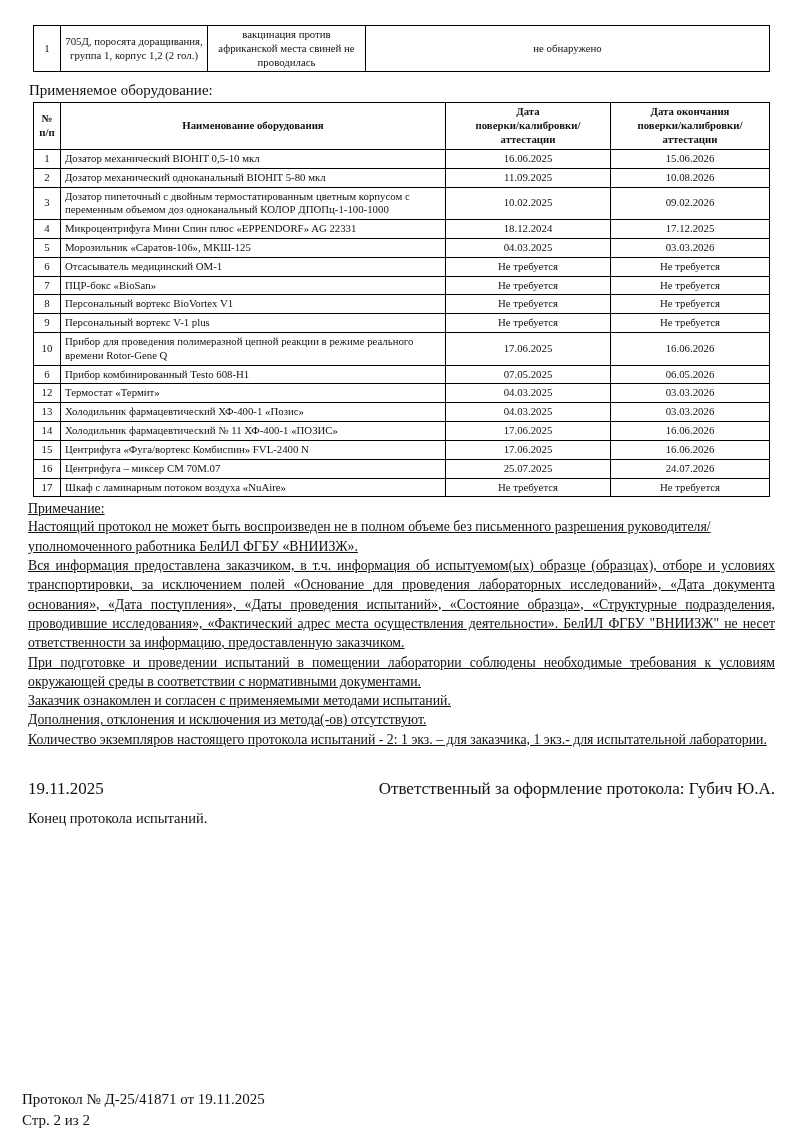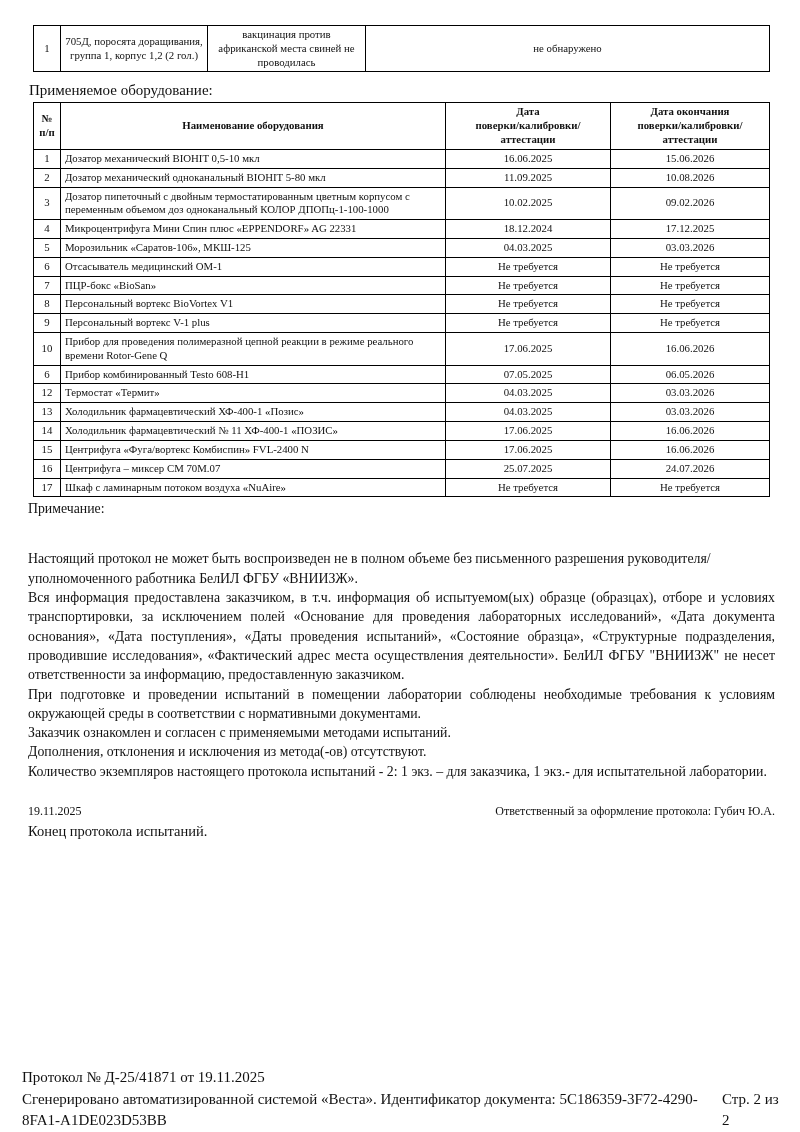--- a/index.html
+++ b/index.html
@@ -48,39 +48,39 @@
   }
   .equip-table .col-num  { width: 27px; }
   .equip-table .col-name { width: 385px; }
   .equip-table .col-date { width: 165px; }
   .equip-table th { height: 30px; }
   .equip-table td { height: 17px; }
   .equip-table td.cell-num, .equip-table td.cell-date { text-align: center; }
   .equip-table td.cell-name { text-align: left; font-family: Liberation Serif, serif; }
 
   
-  .notes { margin-top: 4px; width: 747px; }
+  .notes { margin-top: 4px; width: 747px; text-decoration: underline; }
   .notes-heading { font-size: 13.8px; }
   .notes p {
     font-size: 13.8px;
     line-height: 1.4;
     text-align: justify;
     text-align-last: left;
   }
-  .notes p:first-of-type { text-align: left; margin-top: 32px; }
+  .notes p:first-of-type { text-align: left; }
 
   
   .sign-row {
-    margin-top: 23px;
+    margin-top: 30px;
     width: 747px;
     display: flex;
     justify-content: space-between;
-    font-size: 12px;
-  }
-  .end-line { font-size: 14.5px; margin-top: 4px; }
+    font-size: 17px;
+  }
+  .end-line { font-size: 14.5px; margin-top: 11px; }
 
   
   .footer {
     position: absolute;
     left: 22px;
     right: 20px;
     bottom: 0;
     font-size: 15px;
     line-height: 1.45;
   }
@@ -275,17 +275,16 @@
     <div class="sign-row">
       <span>19.11.2025</span>
       <span>Ответственный за оформление протокола: Губич Ю.А.</span>
     </div>
     <div class="end-line">Конец протокола испытаний.</div>
   </div>
 
   <div class="footer">
     <div>Протокол № Д-25/41871 от 19.11.2025</div>
     <div class="footer-row2">
-      <span>Сгенерировано автоматизированной системой «Веста». Идентификатор документа: 5C186359-3F72-4290-8FA1-A1DE023D53BB</span>
       <span>Стр. 2 из 2</span>
     </div>
   </div>
 </div>
 
 </body></html>

